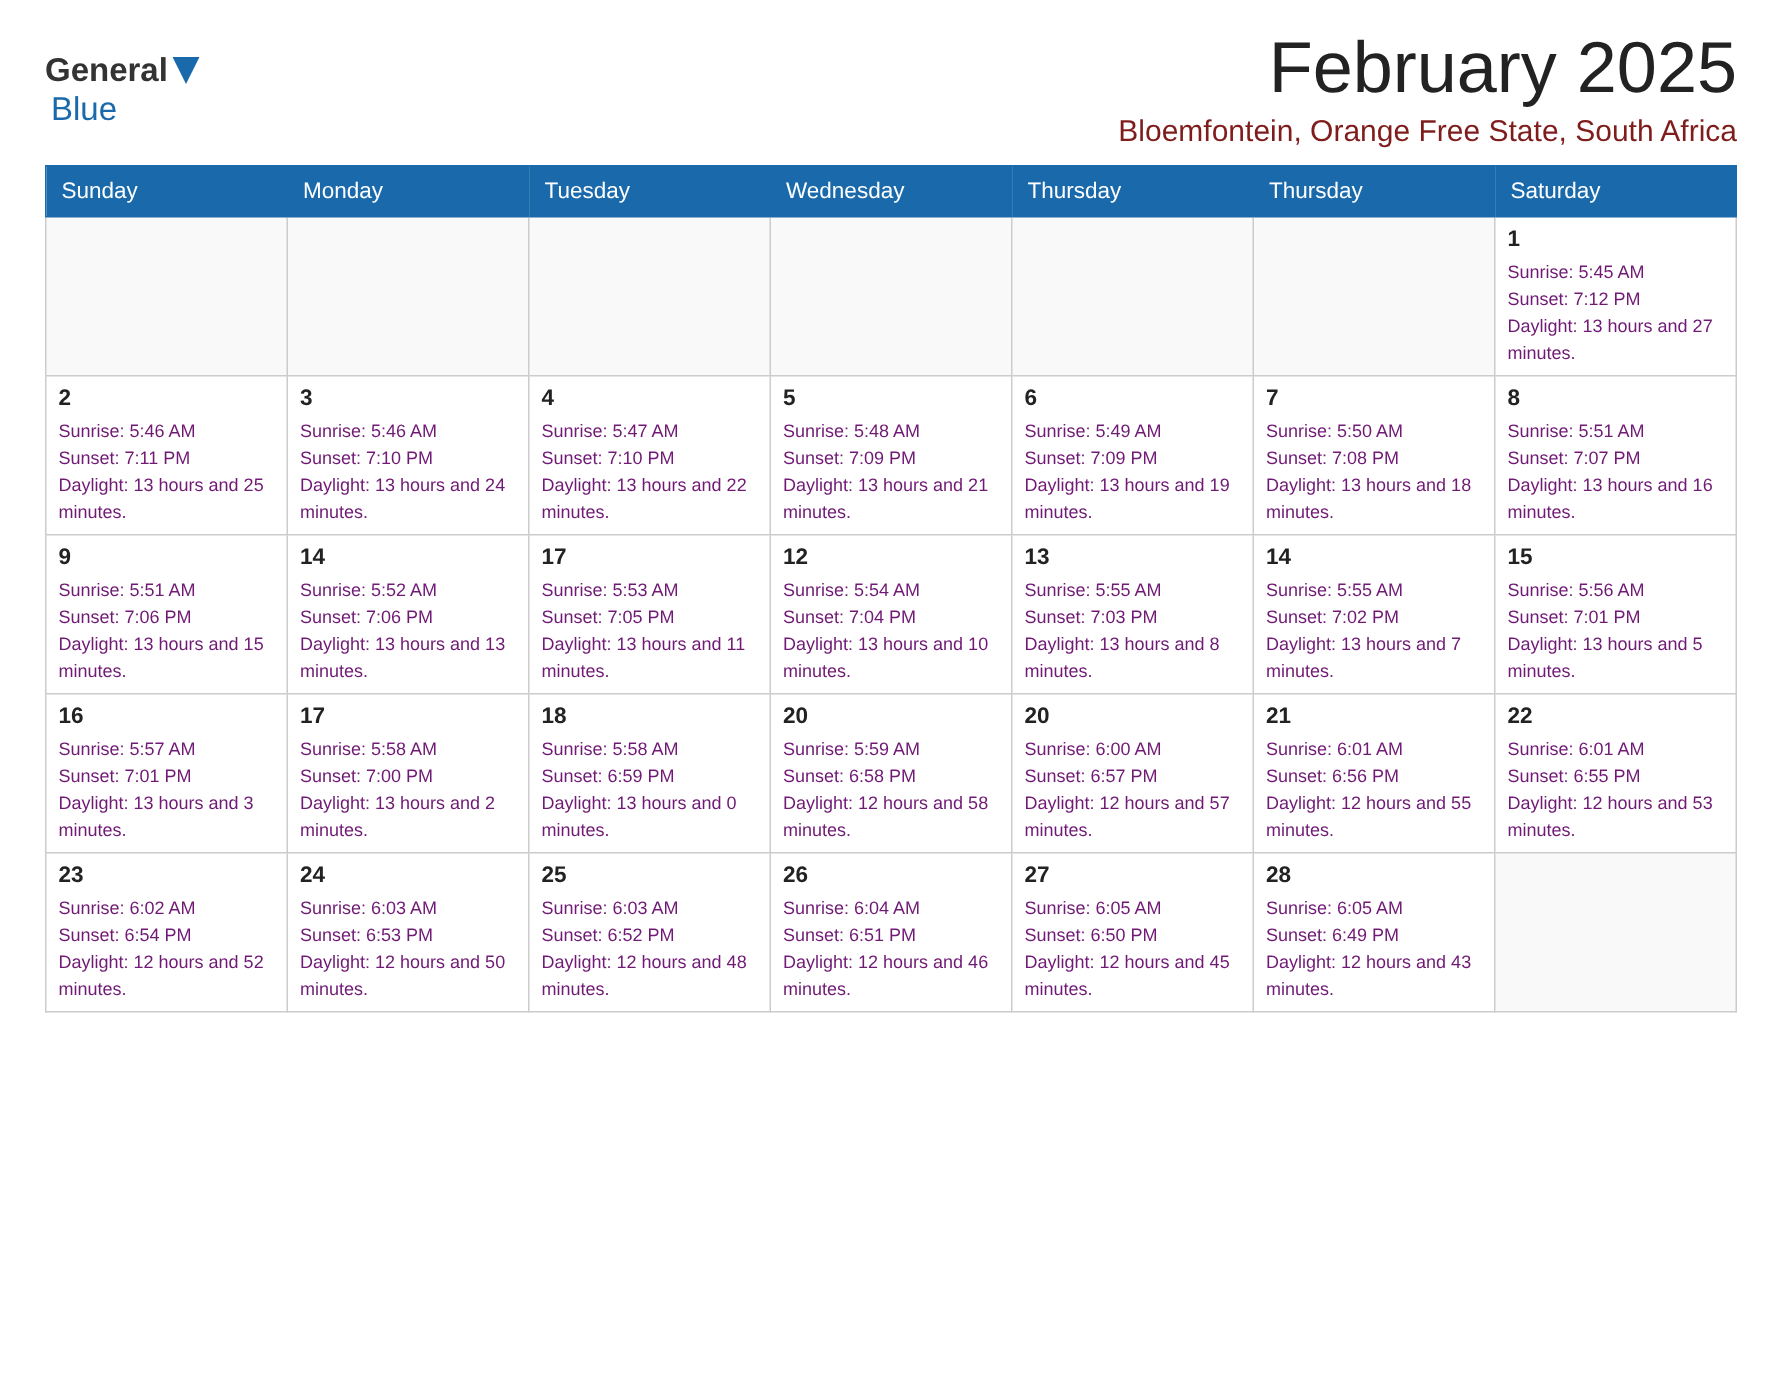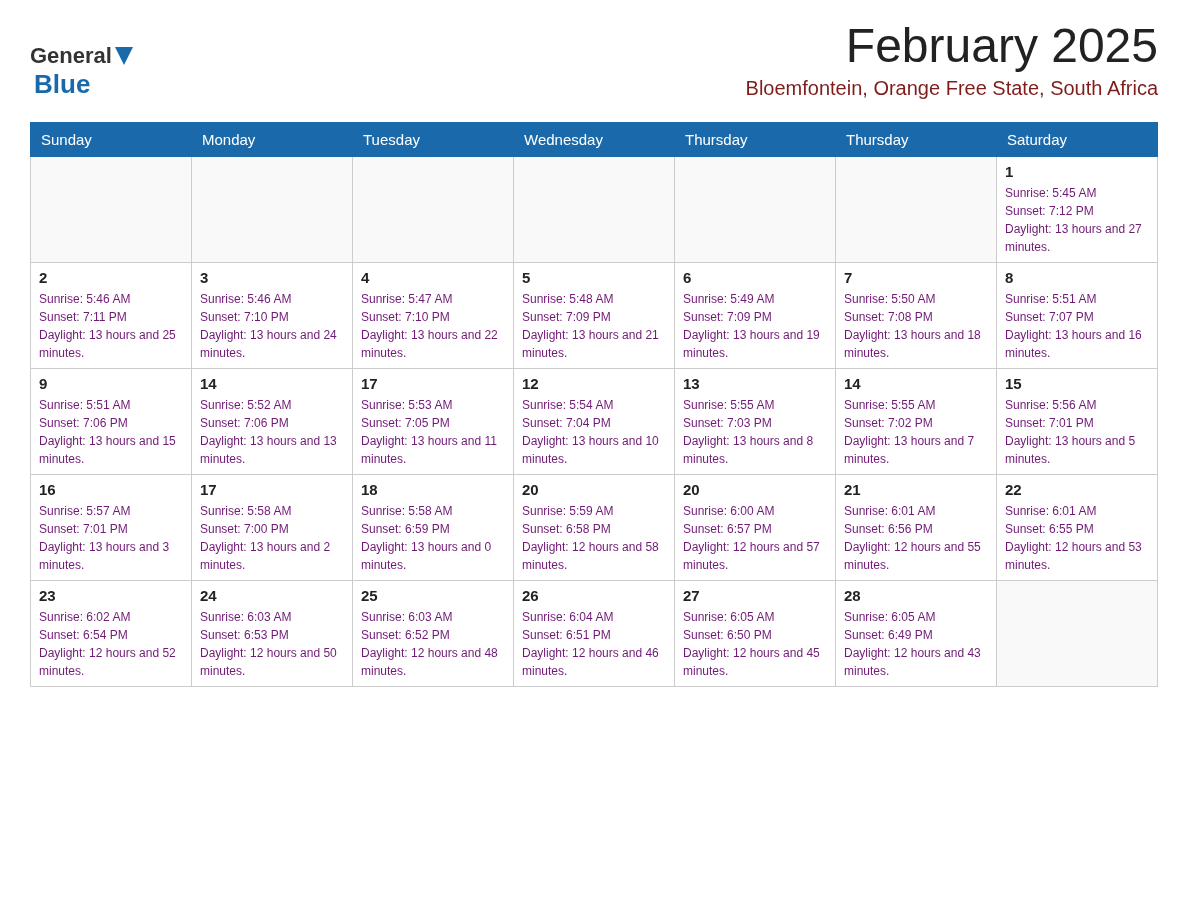--- a/index.html
+++ b/index.html
@@ -6,51 +6,51 @@
     body {
       font-family: Arial, sans-serif;
       background: #fff;
       padding: 20px 30px;
       width: 1188px;
       min-height: 918px;
     }
     .header {
       display: flex;
       justify-content: space-between;
-      align-items: flex-end;
+      align-items: center;
       margin-bottom: 10px;
     }
     .logo-text-general {
       font-size: 22px;
       font-weight: bold;
       color: #333;
     }
     .logo-text-blue {
-      font-size: 26px;
-      font-weight: bold;
+      font-size: 22px;
+      font-weight: normal;
       color: #1a6aab;
     }
     .title-area {
       text-align: right;
     }
     .month-title {
       font-size: 48px;
       font-weight: normal;
       color: #222;
       line-height: 1.1;
     }
     .subtitle {
       font-size: 20px;
       color: #7f1d1d;
       margin-top: 4px;
     }
     .calendar {
       width: 100%;
       border-collapse: collapse;
-      margin-top: 22px;
+      margin-top: 10px;
       padding-left: 36px;
     }
     .calendar th {
       background-color: #1a6aab;
       color: #fff;
       text-align: left;
       padding: 8px 10px;
       font-size: 15px;
       font-weight: normal;
       border: 1px solid #1a6aab;

